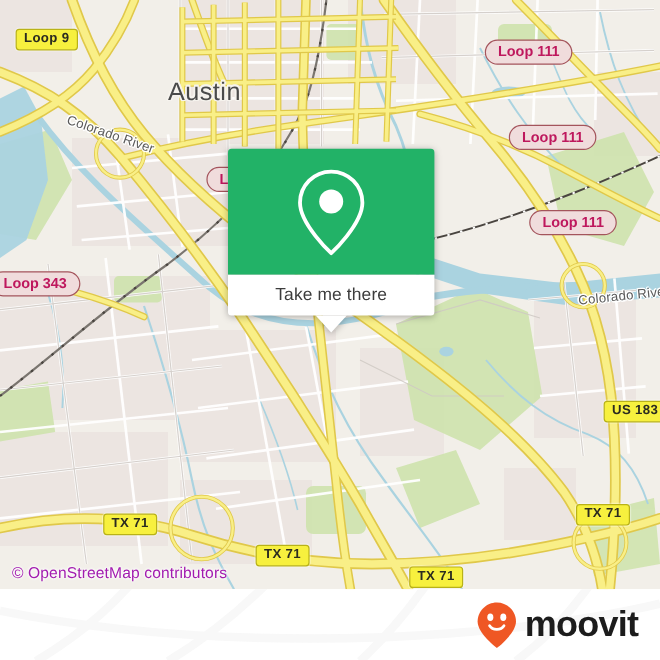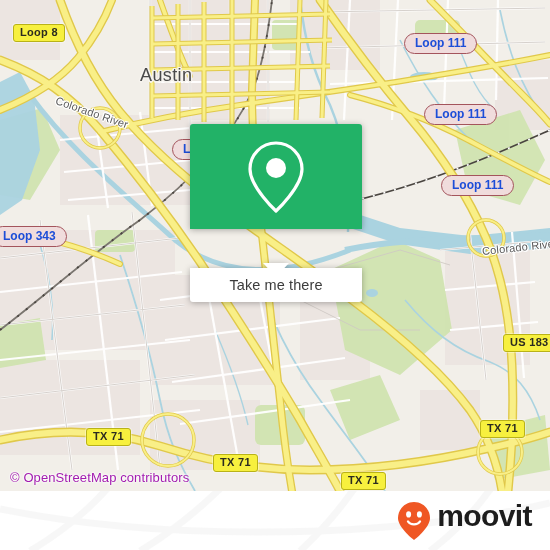--- a/index.html
+++ b/index.html
@@ -52,30 +52,30 @@
     padding: 1px 6px 2px 6px;
     letter-spacing: .3px;
     box-shadow: 0 0 0 1px rgba(255,255,255,.35);
   }
 
   
   .shield-red {
     background: #f0dcdc;
     border: 1.6px solid #a4545c;
     border-radius: 11px;
-    color: #1d4ed8;
+    color: #be185d;
     font-weight: bold;
     font-size: 12px;
     line-height: 14px;
     padding: 2px 10px 3px 10px;
   }
 
   .city-label {
     color: #4a4a4a;
-    font-size: 18px;
+    font-size: 21px;
     font-weight: normal;
     letter-spacing: .4px;
     text-shadow:
       1.5px 0 #f6f3ee, -1.5px 0 #f6f3ee, 0 1.5px #f6f3ee, 0 -1.5px #f6f3ee,
       1px 1px #f6f3ee, -1px -1px #f6f3ee, 1px -1px #f6f3ee, -1px 1px #f6f3ee;
   }
 
   .river-label {
     color: #5a5a5a;
     font-size: 11px;
@@ -115,21 +115,20 @@
     justify-content: center;
   }
   .pin-icon { display: block; }
   .callout-body {
     height: 34px;
     background: #ffffff;
     border-radius: 0 0 3px 3px;
     display: flex;
     align-items: center;
     justify-content: center;
-    margin-top: 39px;
   }
   .callout-label {
     font-size: 14.5px;
     color: #3c3c3c;
     letter-spacing: .1px;
   }
   .callout-tail {
     position: absolute;
     left: 50%;
     margin-left: -13px;
@@ -164,21 +163,21 @@
     color: #2b2b2b;
     letter-spacing: .1px;
     white-space: nowrap;
   }
   .brand {
     position: absolute;
     right: 18px;
     top: 50%;
     transform: translateY(-50%);
     display: flex;
-    align-items: flex-start;
+    align-items: center;
     gap: 6px;
   }
   .brand-word {
     font-size: 30px;
     font-weight: bold;
     color: #1c1c1c;
     letter-spacing: -.6px;
     line-height: 30px;
   }
 </style>
@@ -394,21 +393,21 @@
         </g>
         <g stroke="#f9ef87" stroke-width="2" fill="none">
           <circle cx="168" cy="440" r="26"></circle>
           <circle cx="500" cy="452" r="22"></circle>
           <circle cx="100" cy="128" r="20"></circle>
           <circle cx="486" cy="238" r="18"></circle>
         </g>
       </g>
     </svg>
 
-    <div class="lbl shield-yellow" style="left:13px; top:24px;">Loop 8</div>
+    <div class="lbl shield-yellow" style="left:13px; top:24px;">Loop 9</div>
 
     <div class="lbl shield-red" style="left:404px; top:33px;">Loop 111</div>
 
     <div class="lbl shield-red" style="left:424px; top:104px;">Loop 111</div>
 
     <div class="lbl shield-red" style="left:441px; top:175px;">Loop 111</div>
 
     <div class="lbl shield-red" style="left:-8px; top:226px;">Loop 343</div>
 
     <div class="lbl shield-red" style="left:172px; top:139px;">Loop 343</div>

